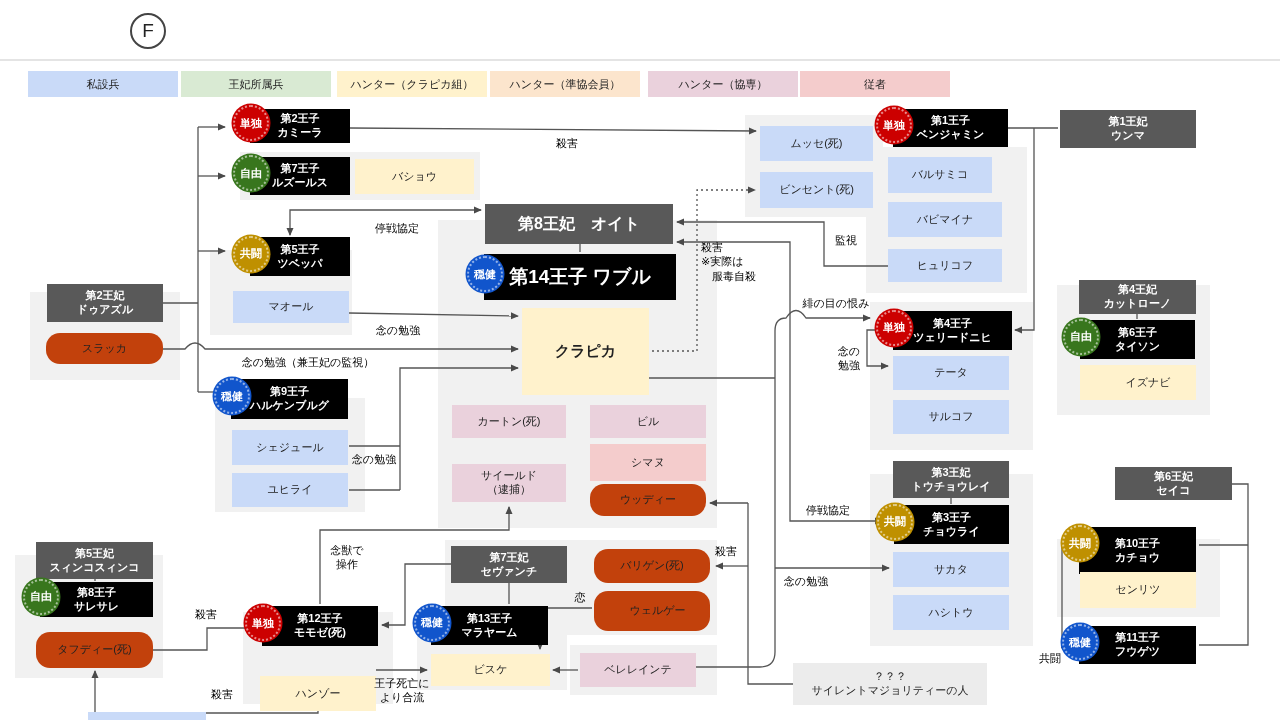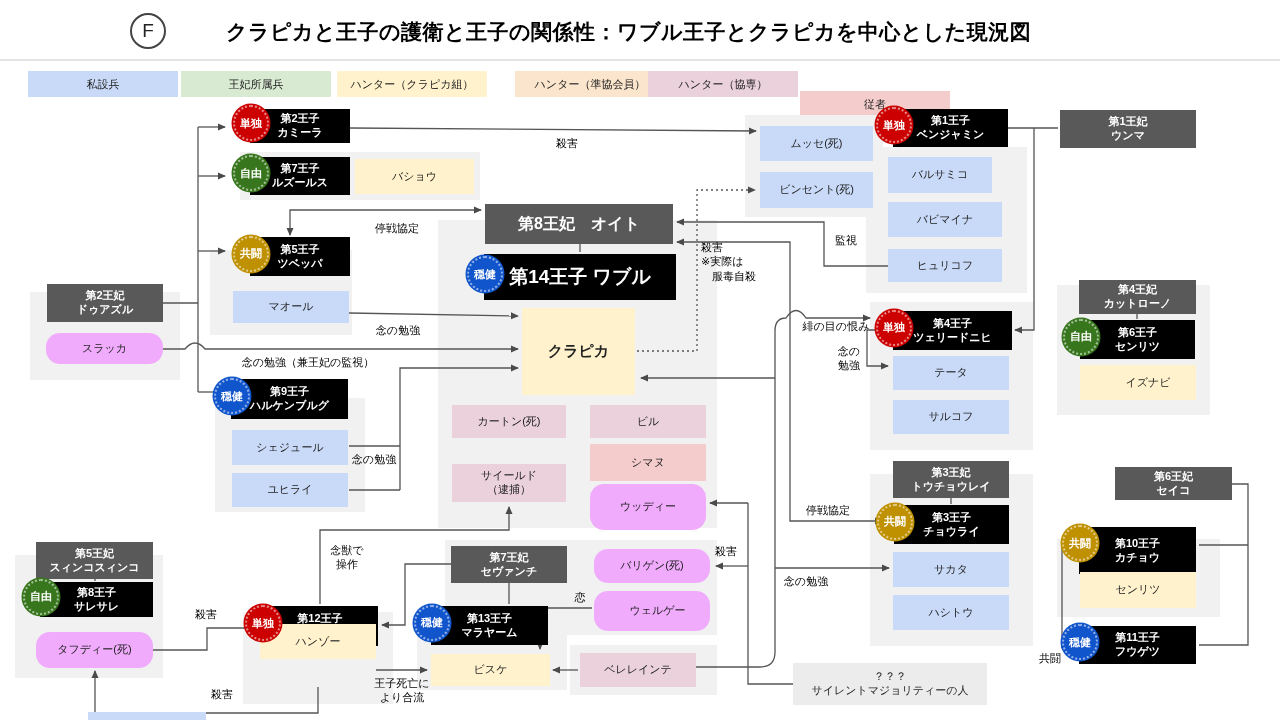--- a/index.html
+++ b/index.html
@@ -9,43 +9,42 @@
   #hdr-title{position:absolute;left:226px;top:18px;font-size:21px;font-weight:bold;color:#000;letter-spacing:.5px;}
   #hdr-rule{position:absolute;left:0;top:59px;width:1280px;height:2px;background:#e4e4e4;}
   .legend-item{position:absolute;top:71px;height:26px;display:flex;align-items:center;justify-content:center;
     font-size:11px;color:#222;}
   .panel{position:absolute;background:#f1f1f1;z-index:1;}
   svg.wires{position:absolute;left:0;top:0;z-index:2;}
   .node{position:absolute;z-index:3;display:flex;align-items:center;justify-content:center;text-align:center;
     font-size:11px;line-height:1.25;white-space:pre-line;box-sizing:border-box;color:#222;}
   .prince{background:#000;color:#fff;font-weight:bold;}
   .queen{background:#595959;color:#fff;font-weight:bold;}
-  .blue{background:#c9daf8;}.green{background:#f0abfc;border-radius:14px;}.yellow{background:#fff2cc;}
+  .blue{background:#c9daf8;}.green{background:#c2410c;border-radius:14px;}.yellow{background:#fff2cc;}
   .purple{background:#ead1dc;}.red{background:#f4cccc;}.gray2{background:#ececec;}
   .badge{position:absolute;width:36px;height:36px;border-radius:50%;z-index:5;color:#fff;
     font-size:11px;font-weight:bold;display:flex;align-items:center;justify-content:center;
     border:2px dotted rgba(255,255,255,.55);box-sizing:border-box;}
   .lbl{position:absolute;z-index:4;font-size:11px;color:#000;white-space:pre-line;text-align:center;
     transform:translate(-50%,-50%);line-height:1.3;}
   .lbl.left{transform:none;text-align:left;}
 </style>
 </head>
 <body>
 
 <div id="stage">
   <div id="hdr-badge">F</div>
-  <div id="hdr-title">クラピカと王子の護衛と王子の関係性：ワブル王子とクラピカを中心とした現況図</div>
   <div id="hdr-rule"></div>
   <div id="legend">
       <div class="legend-item" style="left: 28px; width: 150px; background: rgb(201, 218, 248);">私設兵</div>
       <div class="legend-item" style="left: 181px; width: 150px; background: rgb(217, 234, 211);">王妃所属兵</div>
       <div class="legend-item" style="left: 337px; width: 150px; background: rgb(255, 242, 204);">ハンター（クラピカ組）</div>
-      <div class="legend-item" style="left: 490px; width: 150px; background: rgb(252, 229, 205); margin-left: 25px;">ハンター（準協会員）</div>
+      <div class="legend-item" style="left: 490px; width: 150px; background: rgb(252, 229, 205);">ハンター（準協会員）</div>
       <div class="legend-item" style="left: 648px; width: 150px; background: rgb(234, 209, 220);">ハンター（協専）</div>
-      <div class="legend-item" style="left: 800px; width: 150px; background: rgb(244, 204, 204); margin-top: 20px;">従者</div>
+      <div class="legend-item" style="left: 800px; width: 150px; background: rgb(244, 204, 204);">従者</div>
     </div>
   <div id="panels">
       <div class="panel" style="left: 240px; top: 152px; width: 240px; height: 48px;"></div>
       <div class="panel" style="left: 210px; top: 250px; width: 142px; height: 85px;"></div>
       <div class="panel" style="left: 30px; top: 292px; width: 150px; height: 88px;"></div>
       <div class="panel" style="left: 215px; top: 398px; width: 150px; height: 114px;"></div>
       <div class="panel" style="left: 438px; top: 220px; width: 279px; height: 308px;"></div>
       <div class="panel" style="left: 745px; top: 115px; width: 138px; height: 102px;"></div>
       <div class="panel" style="left: 866px; top: 147px; width: 161px; height: 146px;"></div>
       <div class="panel" style="left: 870px; top: 302px; width: 163px; height: 148px;"></div>
@@ -134,21 +133,21 @@
       <div class="node prince" style="left: 894px; top: 505px; width: 115px; height: 39px;">第3王子
 チョウライ</div>
       <div class="badge" style="left: 877px; top: 503.5px; background: rgb(191, 144, 0); box-shadow: rgb(191, 144, 0) 0px 0px 0px 1.5px;">共闘</div>
       <div class="node prince" style="left: 893px; top: 311px; width: 119px; height: 39px;">第4王子
 ツェリードニヒ</div>
       <div class="badge" style="left: 876px; top: 309.5px; background: rgb(204, 0, 0); box-shadow: rgb(204, 0, 0) 0px 0px 0px 1.5px;">単独</div>
       <div class="node prince" style="left: 250px; top: 237px; width: 100px; height: 39px;">第5王子
 ツベッパ</div>
       <div class="badge" style="left: 233px; top: 235.5px; background: rgb(191, 144, 0); box-shadow: rgb(191, 144, 0) 0px 0px 0px 1.5px;">共闘</div>
       <div class="node prince" style="left: 1080px; top: 320px; width: 115px; height: 39px;">第6王子
-センリツ</div>
+タイソン</div>
       <div class="badge" style="left: 1063px; top: 318.5px; background: rgb(56, 118, 29); box-shadow: rgb(56, 118, 29) 0px 0px 0px 1.5px;">自由</div>
       <div class="node prince" style="left: 250px; top: 157px; width: 100px; height: 38px;">第7王子
 ルズールス</div>
       <div class="badge" style="left: 233px; top: 155px; background: rgb(56, 118, 29); box-shadow: rgb(56, 118, 29) 0px 0px 0px 1.5px;">自由</div>
       <div class="node prince" style="left: 40px; top: 582px; width: 113px; height: 35px;">第8王子
 サレサレ</div>
       <div class="badge" style="left: 23px; top: 578.5px; background: rgb(56, 118, 29); box-shadow: rgb(56, 118, 29) 0px 0px 0px 1.5px;">自由</div>
       <div class="node prince" style="left: 231px; top: 379px; width: 117px; height: 40px;">第9王子
 ハルケンブルグ</div>
       <div class="badge" style="left: 214px; top: 378px; background: rgb(17, 85, 204); box-shadow: rgb(17, 85, 204) 0px 0px 0px 1.5px;">穏健</div>
@@ -159,42 +158,42 @@
 フウゲツ</div>
       <div class="badge" style="left: 1062px; top: 624px; background: rgb(17, 85, 204); box-shadow: rgb(17, 85, 204) 0px 0px 0px 1.5px;">穏健</div>
       <div class="node prince" style="left: 262px; top: 606px; width: 116px; height: 40px;">第12王子
 モモゼ(死)</div>
       <div class="badge" style="left: 245px; top: 605px; background: rgb(204, 0, 0); box-shadow: rgb(204, 0, 0) 0px 0px 0px 1.5px;">単独</div>
       <div class="node prince" style="left: 431px; top: 606px; width: 117px; height: 39px;">第13王子
 マラヤーム</div>
       <div class="badge" style="left: 414px; top: 604.5px; background: rgb(17, 85, 204); box-shadow: rgb(17, 85, 204) 0px 0px 0px 1.5px;">穏健</div>
       <div class="node prince" style="left: 484px; top: 254px; width: 192px; height: 46px; font-size: 19px;">第14王子 ワブル</div>
       <div class="badge" style="left: 467px; top: 256px; background: rgb(17, 85, 204); box-shadow: rgb(17, 85, 204) 0px 0px 0px 1.5px;">穏健</div>
-      <div class="node yellow" style="left: 522px; top: 308px; width: 113px; height: 87px; font-size: 15px; font-weight: bold;">クラピカ</div>
+      <div class="node yellow" style="left: 522px; top: 308px; width: 127px; height: 87px; font-size: 15px; font-weight: bold;">クラピカ</div>
       <div class="node blue" style="left: 760px; top: 126px; width: 113px; height: 35px;">ムッセ(死)</div>
       <div class="node blue" style="left: 760px; top: 172px; width: 113px; height: 36px;">ビンセント(死)</div>
       <div class="node blue" style="left: 888px; top: 157px; width: 104px; height: 36px;">バルサミコ</div>
       <div class="node blue" style="left: 888px; top: 202px; width: 114px; height: 35px;">バビマイナ</div>
       <div class="node blue" style="left: 888px; top: 249px; width: 114px; height: 33px;">ヒュリコフ</div>
       <div class="node blue" style="left: 893px; top: 356px; width: 116px; height: 34px;">テータ</div>
       <div class="node blue" style="left: 893px; top: 400px; width: 116px; height: 34px;">サルコフ</div>
       <div class="node blue" style="left: 233px; top: 291px; width: 116px; height: 32px;">マオール</div>
       <div class="node blue" style="left: 232px; top: 430px; width: 116px; height: 35px;">シェジュール</div>
       <div class="node blue" style="left: 232px; top: 473px; width: 116px; height: 34px;">ユヒライ</div>
       <div class="node blue" style="left: 893px; top: 552px; width: 116px; height: 35px;">サカタ</div>
       <div class="node blue" style="left: 893px; top: 595px; width: 116px; height: 35px;">ハシトウ</div>
       <div class="node green" style="left: 46px; top: 333px; width: 117px; height: 31px;">スラッカ</div>
-      <div class="node green" style="left: 590px; top: 484px; width: 116px; height: 46px;">ウッディー</div>
+      <div class="node green" style="left: 590px; top: 484px; width: 116px; height: 32px;">ウッディー</div>
       <div class="node green" style="left: 594px; top: 549px; width: 116px; height: 34px;">バリゲン(死)</div>
       <div class="node green" style="left: 594px; top: 591px; width: 116px; height: 40px; padding-left: 11px;">ウェルゲー</div>
       <div class="node green" style="left: 36px; top: 632px; width: 117px; height: 36px;">タフディー(死)</div>
       <div class="node yellow" style="left: 355px; top: 159px; width: 119px; height: 35px;">バショウ</div>
       <div class="node yellow" style="left: 1080px; top: 365px; width: 116px; height: 35px; padding-left: 20px;">イズナビ</div>
       <div class="node yellow" style="left: 1080px; top: 572px; width: 116px; height: 36px;">センリツ</div>
-      <div class="node yellow" style="left: 260px; top: 624px; width: 116px; height: 35px;">ハンゾー</div>
+      <div class="node yellow" style="left: 260px; top: 676px; width: 116px; height: 35px;">ハンゾー</div>
       <div class="node yellow" style="left: 431px; top: 654px; width: 119px; height: 32px;">ビスケ</div>
       <div class="node purple" style="left: 452px; top: 405px; width: 114px; height: 33px;">カートン(死)</div>
       <div class="node purple" style="left: 590px; top: 405px; width: 116px; height: 33px;">ビル</div>
       <div class="node purple" style="left: 452px; top: 464px; width: 114px; height: 38px;">サイールド
 （逮捕）</div>
       <div class="node purple" style="left: 580px; top: 653px; width: 116px; height: 34px;">ベレレインテ</div>
       <div class="node red" style="left: 590px; top: 444px; width: 116px; height: 37px;">シマヌ</div>
       <div class="node gray2" style="left: 793px; top: 663px; width: 194px; height: 42px;">？？？
 サイレントマジョリティーの人</div>
       <div class="node blue" style="left: 88px; top: 712px; width: 118px; height: 8px;"></div>
@@ -203,21 +202,21 @@
       <div class="lbl" style="left: 567px; top: 143px;">殺害</div>
       <div class="lbl left" style="left: 701px; top: 240px;">殺害
 ※実際は
 　服毒自殺</div>
       <div class="lbl" style="left: 846px; top: 240px;">監視</div>
       <div class="lbl" style="left: 828px; top: 510px;">停戦協定</div>
       <div class="lbl" style="left: 397px; top: 228px;">停戦協定</div>
       <div class="lbl" style="left: 398px; top: 330px;">念の勉強</div>
       <div class="lbl" style="left: 308px; top: 362px;">念の勉強（兼王妃の監視）</div>
       <div class="lbl" style="left: 374px; top: 459px;">念の勉強</div>
-      <div class="lbl" style="left: 836px; top: 303px; margin-top: 23px;">緋の目の恨み</div>
+      <div class="lbl" style="left: 836px; top: 303px;">緋の目の恨み</div>
       <div class="lbl" style="left: 806px; top: 581px;">念の勉強</div>
       <div class="lbl" style="left: 726px; top: 551px;">殺害</div>
       <div class="lbl" style="left: 347px; top: 557px;">念獣で
 操作</div>
       <div class="lbl" style="left: 402px; top: 690px;">王子死亡に
 より合流</div>
       <div class="lbl" style="left: 222px; top: 694px;">殺害</div>
       <div class="lbl" style="left: 206px; top: 614px;">殺害</div>
       <div class="lbl" style="left: 580px; top: 597px;">恋</div>
       <div class="lbl" style="left: 849px; top: 358px;">念の

